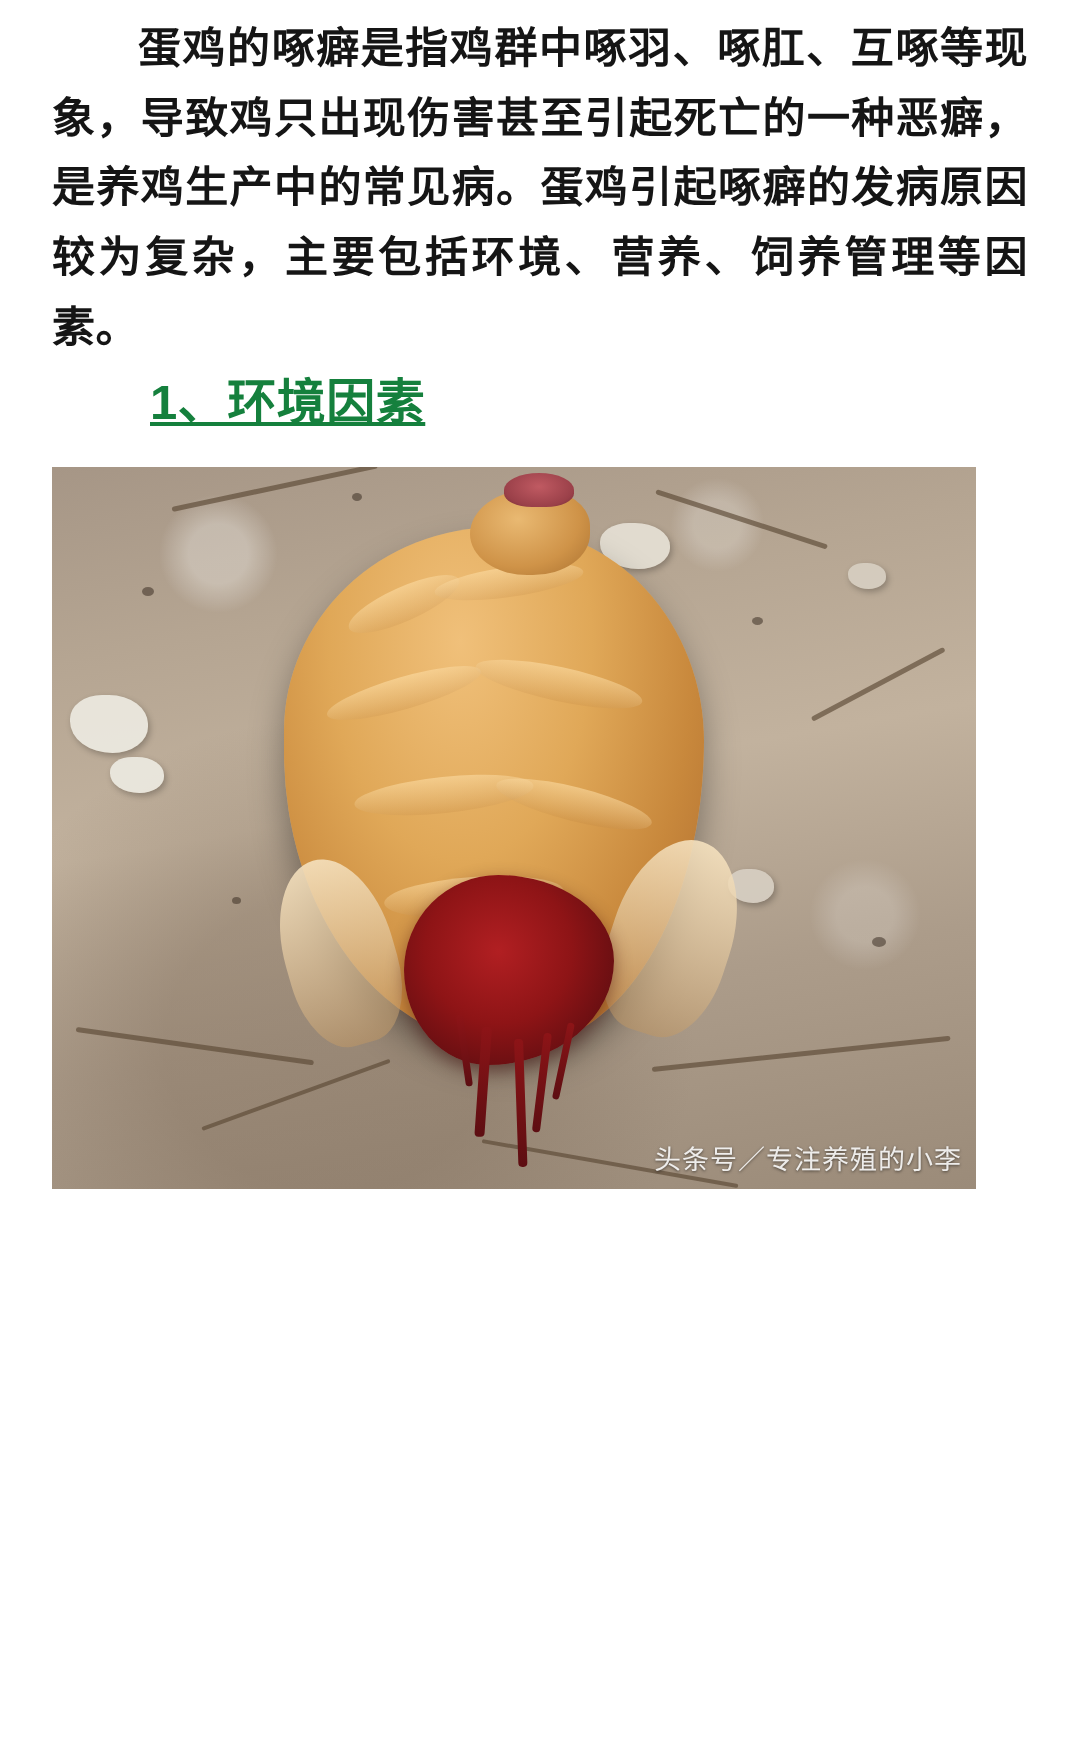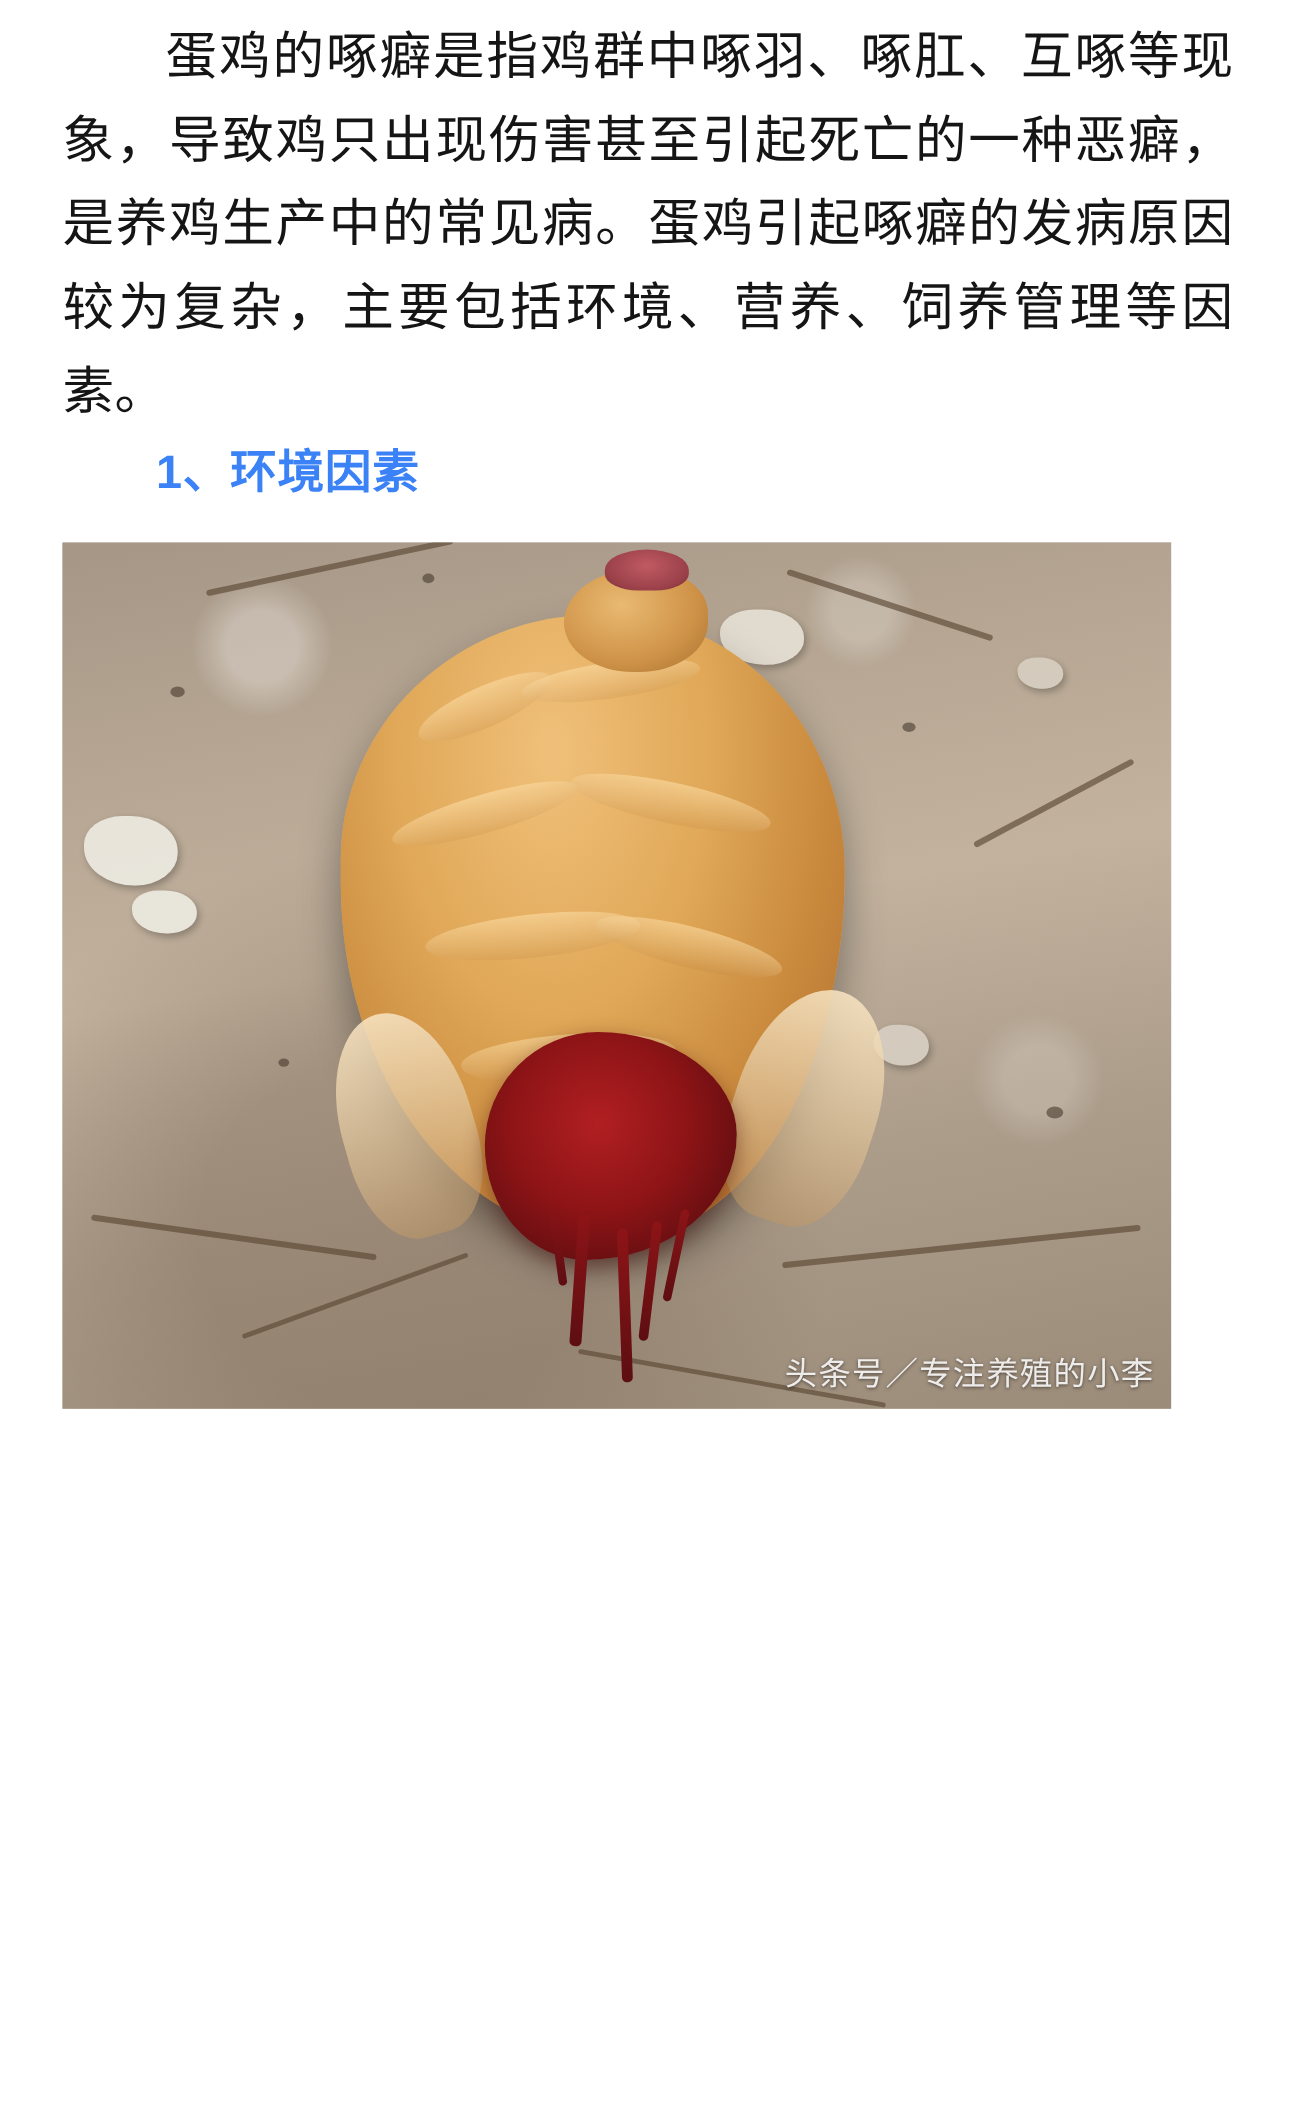--- a/index.html
+++ b/index.html
@@ -26,20 +26,21 @@
     font-size: 43px;
     line-height: 1.62;
     letter-spacing: 0.5px;
     text-align: justify;
     text-justify: inter-ideograph;
     margin: 0;
     color: #151515;
   }
   .para.indent {
     text-indent: 2em;
+    font-weight: bold;
   }
   #intro-paragraph {
     padding-top: 14px;
   }
   .section-heading-wrap {
     position: relative;
     margin-top: 46px;
     margin-bottom: 10px;
     height: 120px;
     padding-left: 52px;
@@ -58,26 +59,27 @@
   .section-heading {
     font-size: 45px;
     font-weight: bold;
     color: #1a4f8a;
     letter-spacing: 1px;
     line-height: 120px;
     margin: 0;
     white-space: nowrap;
   }
   .sub-heading {
-    font-size: 39px;
+    font-size: 49px;
     font-weight: bold;
-    color: #3b82f6;
+    color: #15803d;
     margin: 0 0 6px 0;
     text-indent: 2em;
     letter-spacing: 0.5px;
+    text-decoration: underline;
   }
   .figure {
     margin: 34px 0 0 0;
     position: relative;
     width: 924px;
     height: 722px;
     overflow: hidden;
     background: #b9ada0;
   }
   .photo {

